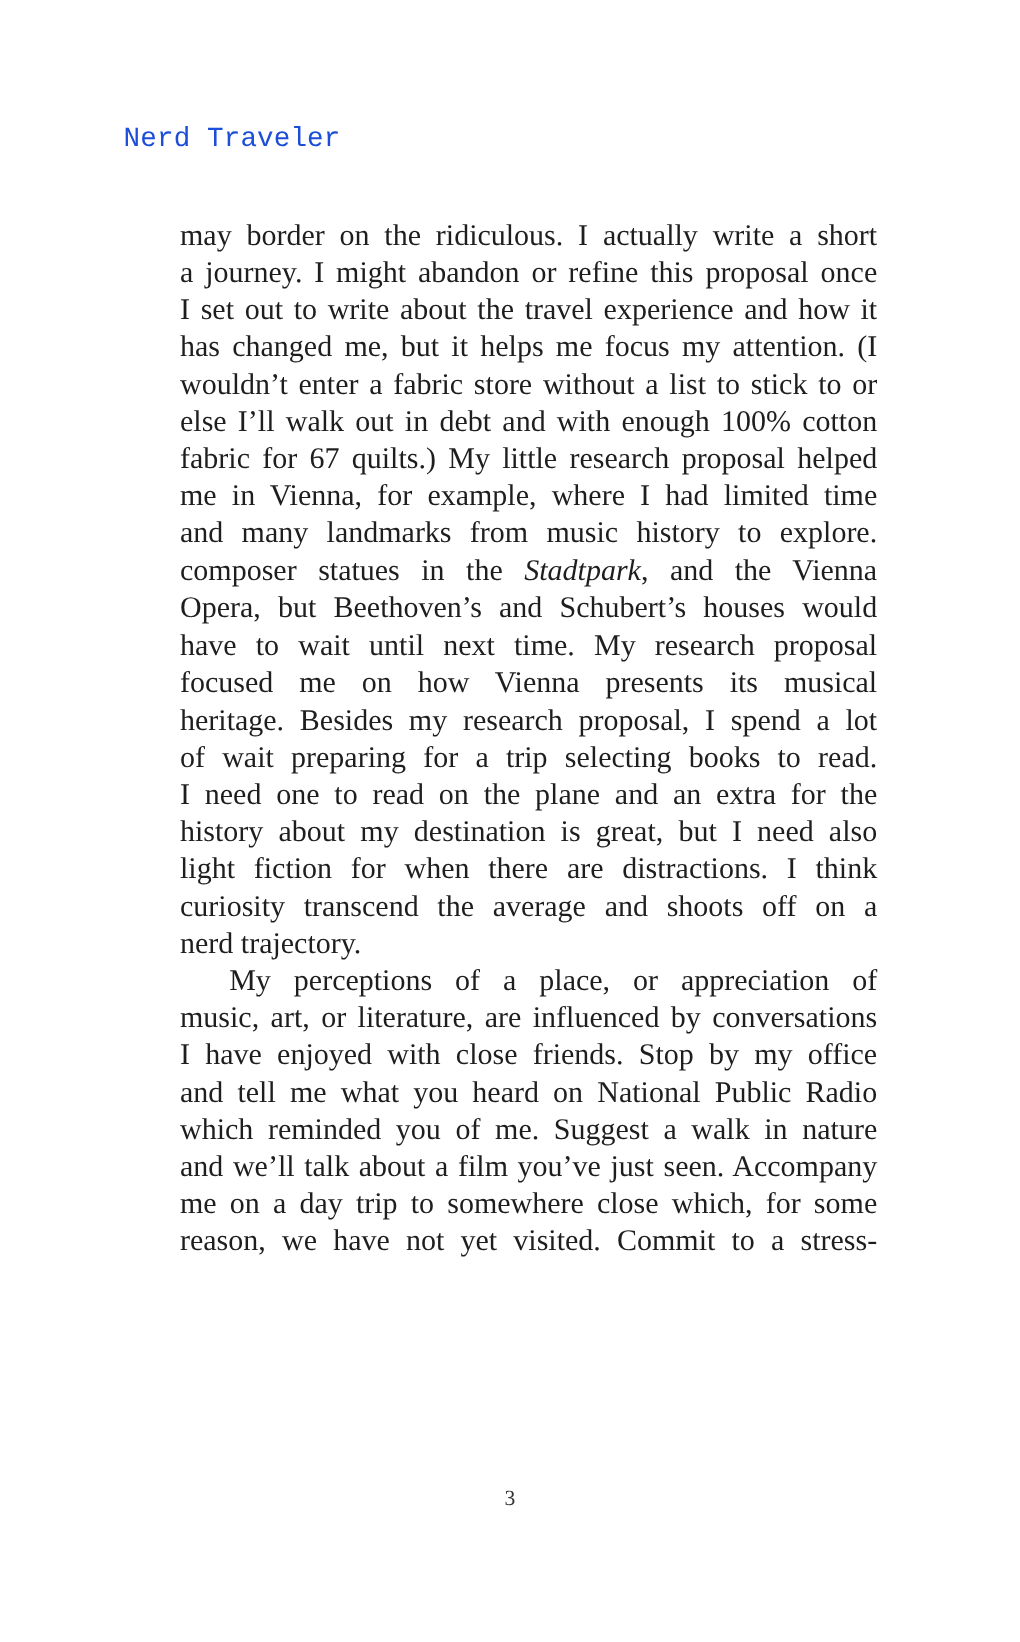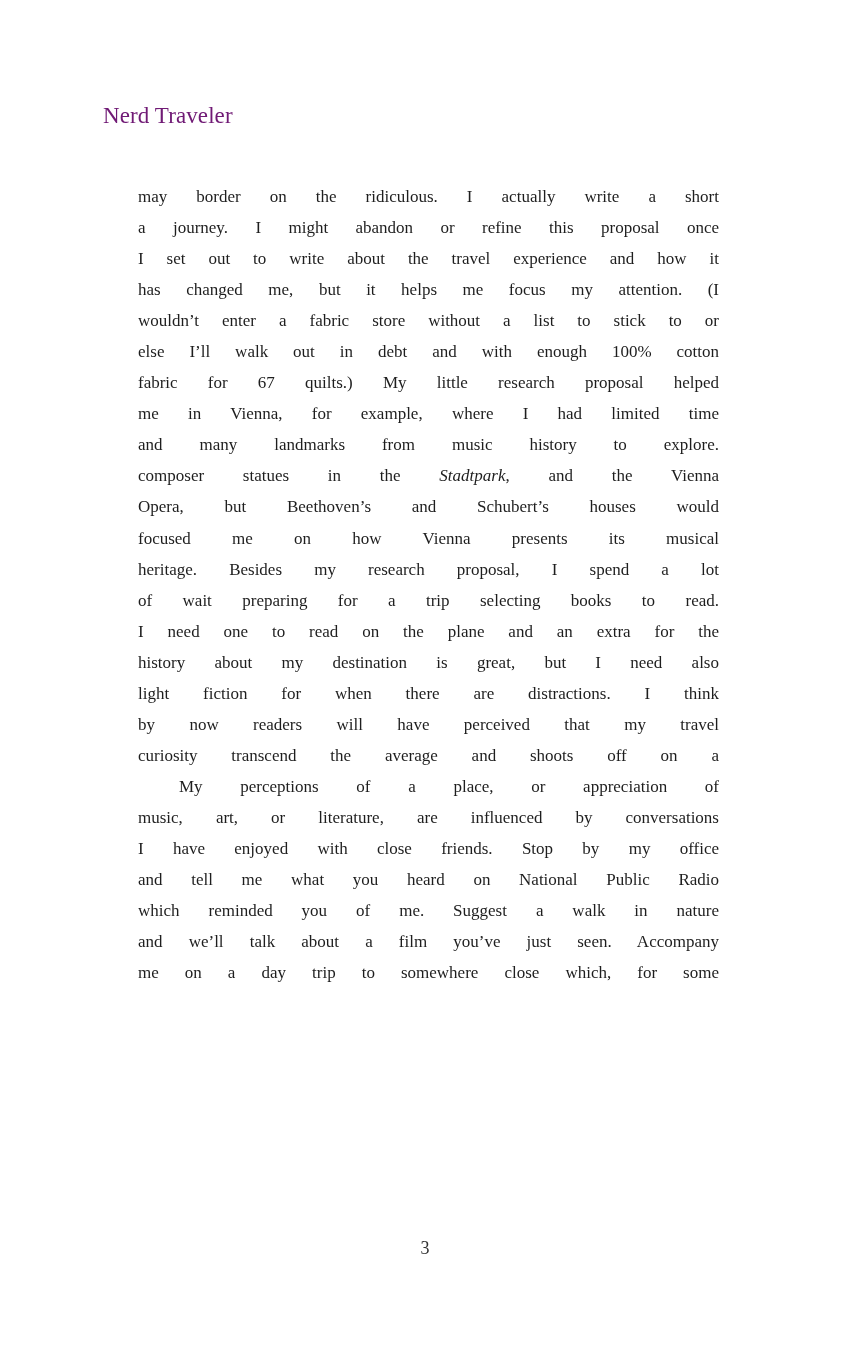--- a/index.html
+++ b/index.html
@@ -15,28 +15,29 @@
       font-family: "Liberation Serif", "DejaVu Serif", serif;
       color: #1e1e1e;
     }
     .running-head {
       position: absolute;
       left: 103px;
       top: 101px;
       font-size: 23px;
       line-height: 30px;
       letter-spacing: 0.1px;
-      color: #701a75;
+      color: #1d4ed8;
+      font-family: Liberation Mono, monospace;
     }
     .body-text {
       position: absolute;
-      left: 138px;
+      left: 150px;
       top: 181px;
       width: 581px;
-      font-size: 17px;
+      font-size: 25px;
       line-height: 31.05px;
       color: #1e1e1e;
     }
     .line {
       display: block;
       height: 31.05px;
       white-space: nowrap;
       text-align: justify;
       text-align-last: justify;
     }
@@ -73,34 +74,36 @@
       <span class="line">a journey. I might abandon or refine this proposal once</span>
       <span class="line">I set out to write about the travel experience and how it</span>
       <span class="line">has changed me, but it helps me focus my attention. (I</span>
       <span class="line">wouldn’t enter a fabric store without a list to stick to or</span>
       <span class="line">else I’ll walk out in debt and with enough 100% cotton</span>
       <span class="line">fabric for 67 quilts.) My little research proposal helped</span>
       <span class="line">me in Vienna, for example, where I had limited time</span>
       <span class="line">and many landmarks from music history to explore.</span>
       <span class="line"><span>composer statues in the </span><em>Stadtpark</em><span>, and the Vienna</span></span>
       <span class="line">Opera, but Beethoven’s and Schubert’s houses would</span>
+      <span class="line">have to wait until next time. My research proposal</span>
       <span class="line">focused me on how Vienna presents its musical</span>
       <span class="line">heritage. Besides my research proposal, I spend a lot</span>
       <span class="line">of wait preparing for a trip selecting books to read.</span>
       <span class="line">I need one to read on the plane and an extra for the</span>
       <span class="line">history about my destination is great, but I need also</span>
       <span class="line">light fiction for when there are distractions. I think</span>
-      <span class="line">by now readers will have perceived that my travel</span>
       <span class="line">curiosity transcend the average and shoots off on a</span>
+      <span class="line last">nerd trajectory.</span>
     </div>
     <div>
       <span class="line indent">My perceptions of a place, or appreciation of</span>
       <span class="line">music, art, or literature, are influenced by conversations</span>
       <span class="line">I have enjoyed with close friends. Stop by my office</span>
       <span class="line">and tell me what you heard on National Public Radio</span>
       <span class="line">which reminded you of me. Suggest a walk in nature</span>
       <span class="line">and we’ll talk about a film you’ve just seen. Accompany</span>
       <span class="line">me on a day trip to somewhere close which, for some</span>
+      <span class="line">reason, we have not yet visited. Commit to a stress-</span>
     </div>
   </div>
 
   <div class="folio">3</div>
 </div>
 
 </body></html>

